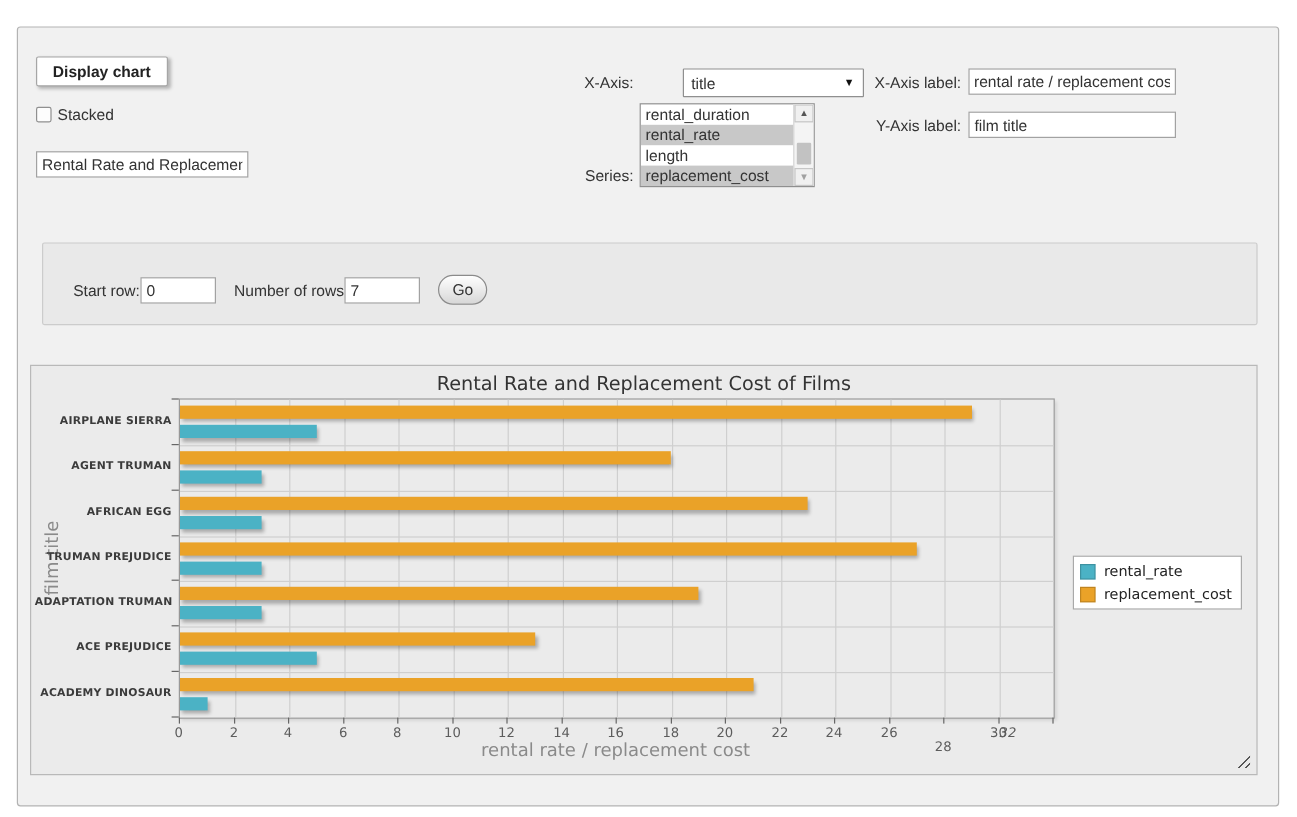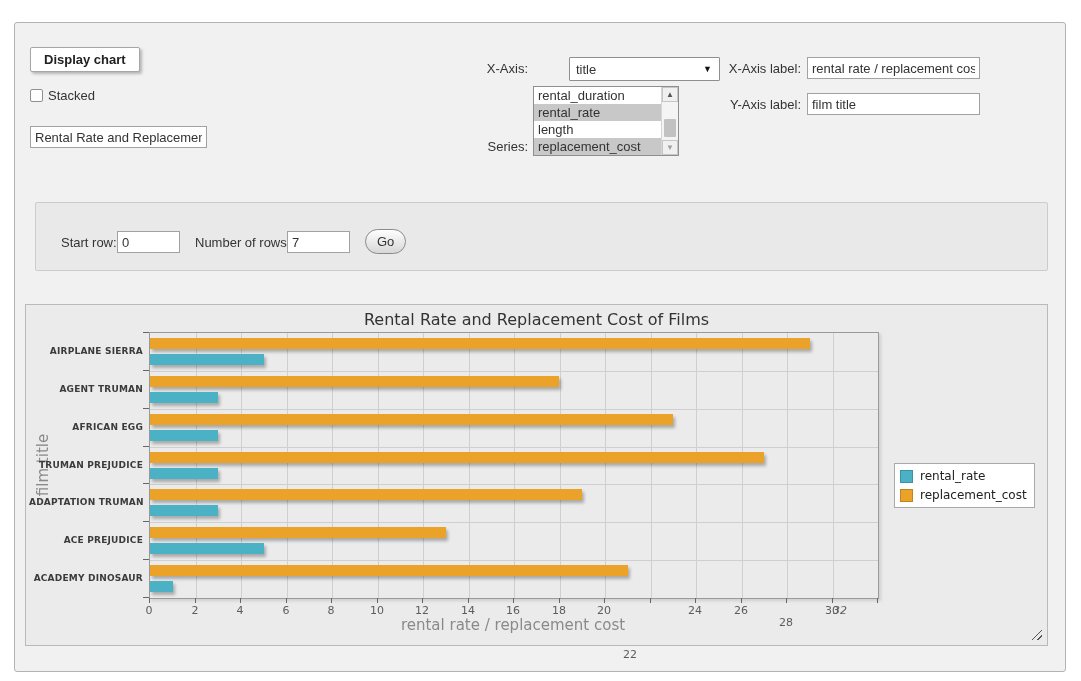--- a/index.html
+++ b/index.html
@@ -215,21 +215,21 @@
       <div class="xtick-lbl" style="left: 396px;">12</div>
       <div class="xtick" style="left: 442px;"></div>
       <div class="xtick-lbl" style="left: 442px;">14</div>
       <div class="xtick" style="left: 487px;"></div>
       <div class="xtick-lbl" style="left: 487px;">16</div>
       <div class="xtick" style="left: 533px;"></div>
       <div class="xtick-lbl" style="left: 533px;">18</div>
       <div class="xtick" style="left: 578px;"></div>
       <div class="xtick-lbl" style="left: 578px; text-align: center;">20</div>
       <div class="xtick" style="left: 624px;"></div>
-      <div class="xtick-lbl" style="left: 604px; margin-top: 44px;">22</div>
+      <div class="xtick-lbl" style="left: 624px;">22</div>
       <div class="xtick" style="left: 669px;"></div>
       <div class="xtick-lbl" style="left: 669px;">24</div>
       <div class="xtick" style="left: 715px;"></div>
       <div class="xtick-lbl" style="left: 715px;">26</div>
       <div class="xtick" style="left: 760px;"></div>
       <div class="xtick-lbl" style="left: 760px; margin-top: 12px;">28</div>
       <div class="xtick" style="left: 806px;"></div>
       <div class="xtick-lbl" style="left: 806px;">30</div>
       <div class="xtick" style="left: 851px;"></div>
       <div class="xtick-lbl" style="left: 814px; font-style: italic;">32</div>

